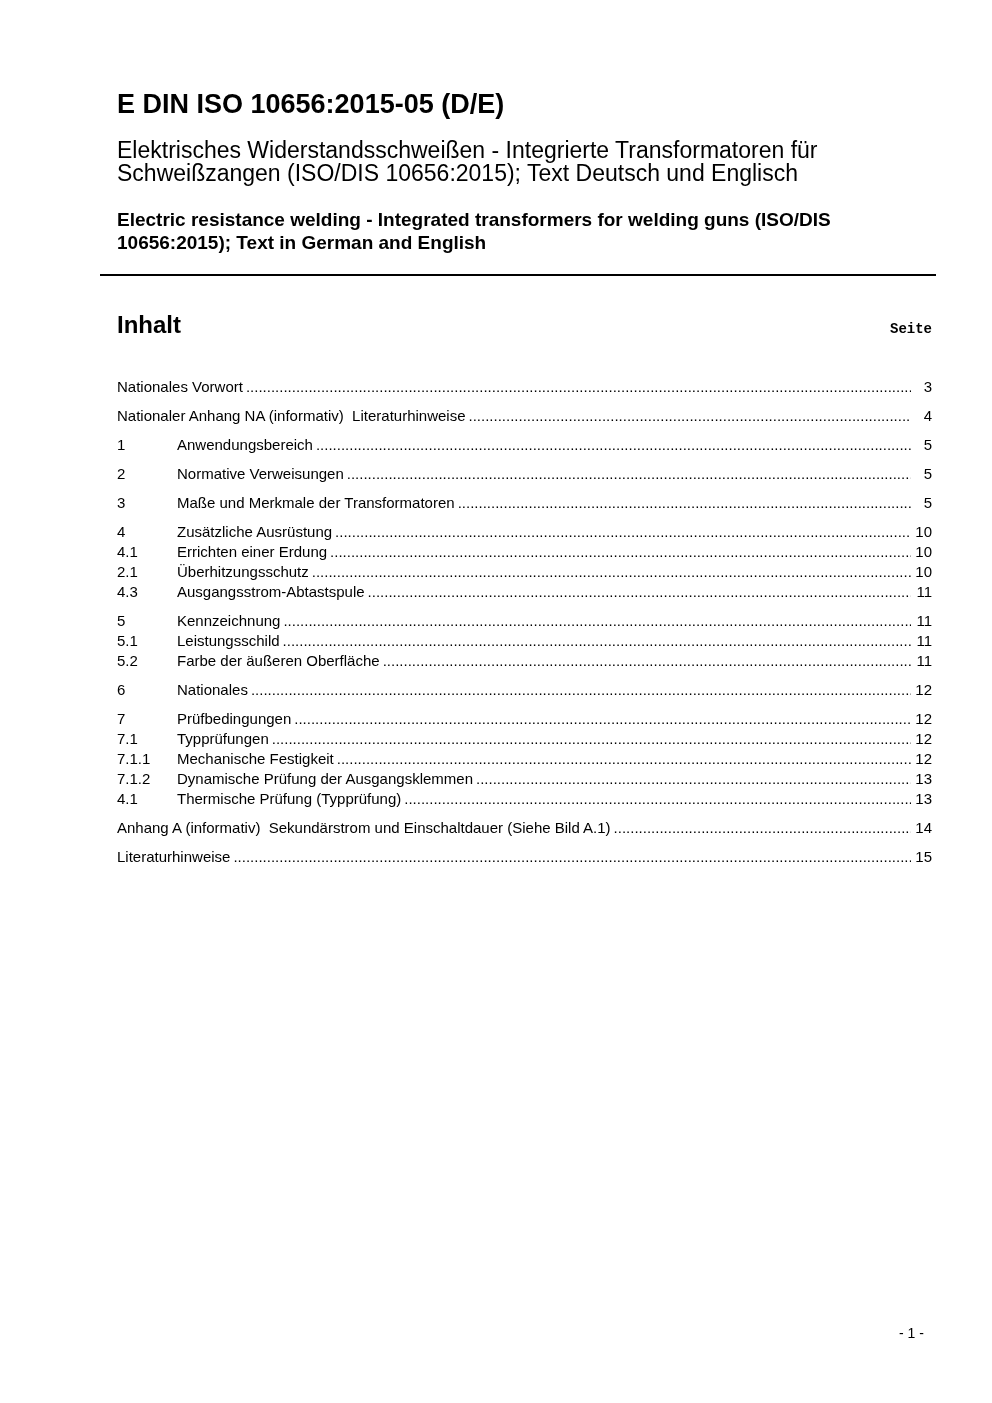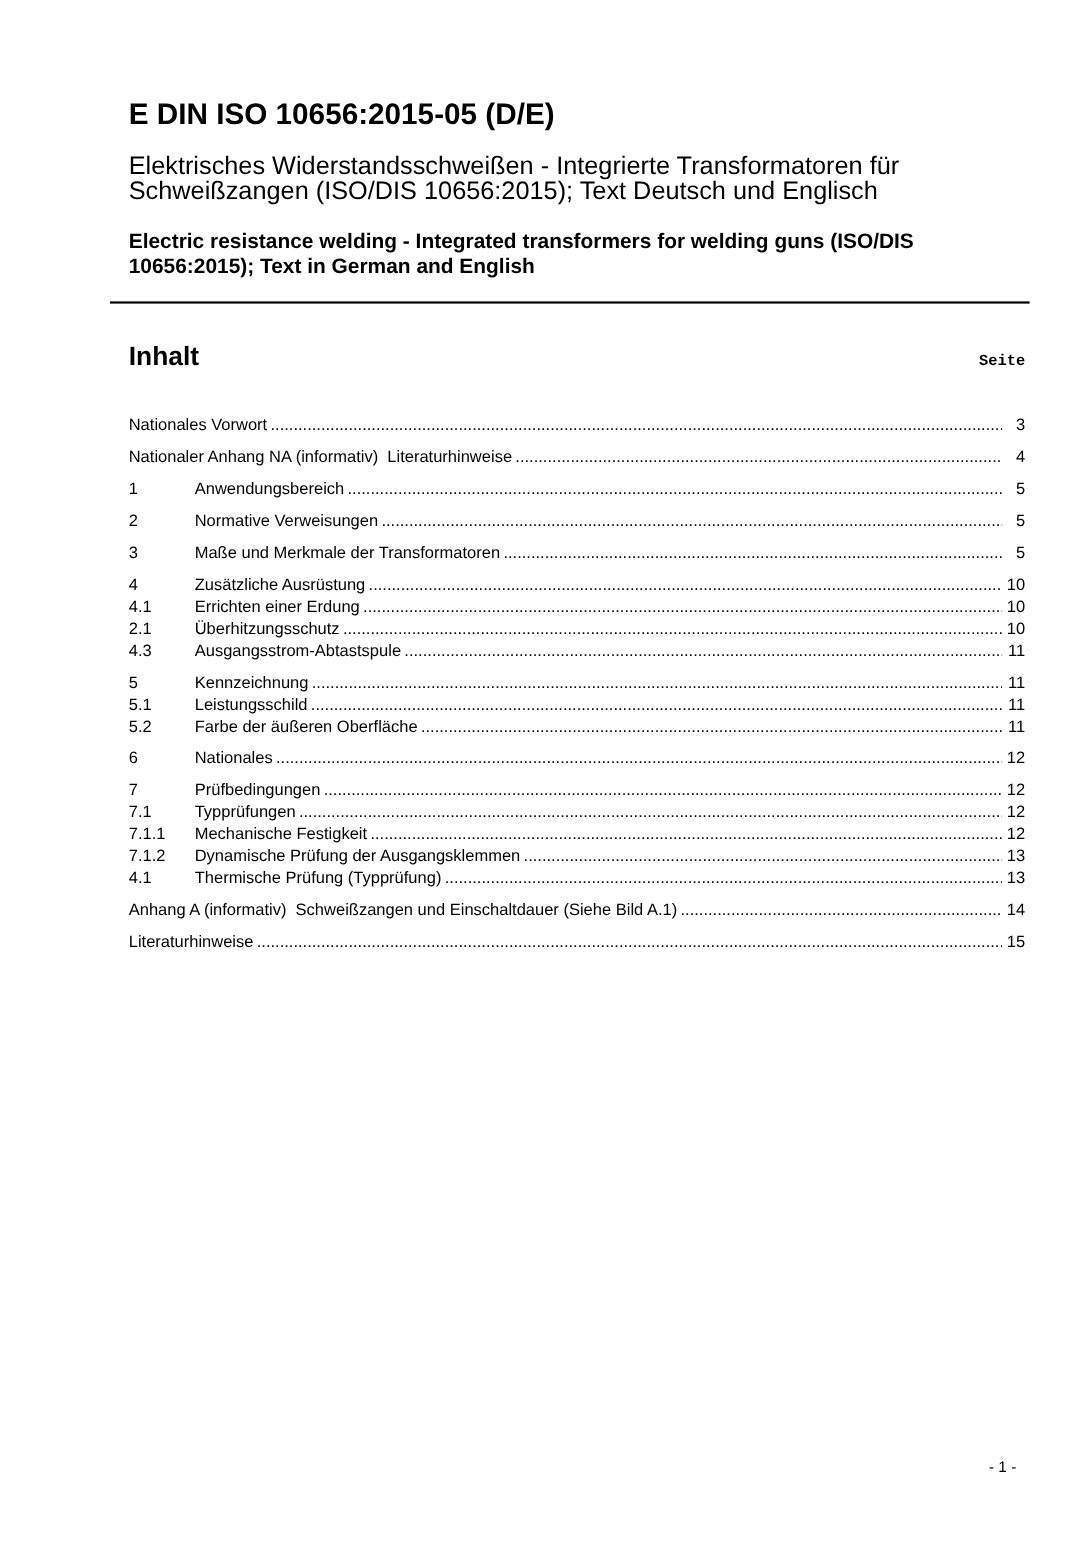--- a/index.html
+++ b/index.html
@@ -249,21 +249,21 @@
         <span class="toc-leader"></span>
         <span class="toc-page">13</span>
       </div>
       <div class="toc-row">
         <span class="toc-num">4.1</span>
         <span class="toc-title">Thermische Prüfung (Typprüfung)</span>
         <span class="toc-leader"></span>
         <span class="toc-page">13</span>
       </div>
       <div class="toc-row group">
-        <span class="toc-title">Anhang A (informativ)  Schweißzangen und Einschaltdauer (Siehe Bild A.1)</span>
+        <span class="toc-title">Anhang A (informativ)  Sekundärstrom und Einschaltdauer (Siehe Bild A.1)</span>
         <span class="toc-leader"></span>
         <span class="toc-page">14</span>
       </div>
       <div class="toc-row group">
         <span class="toc-title">Literaturhinweise</span>
         <span class="toc-leader"></span>
         <span class="toc-page">15</span>
       </div>
     </div>
 

